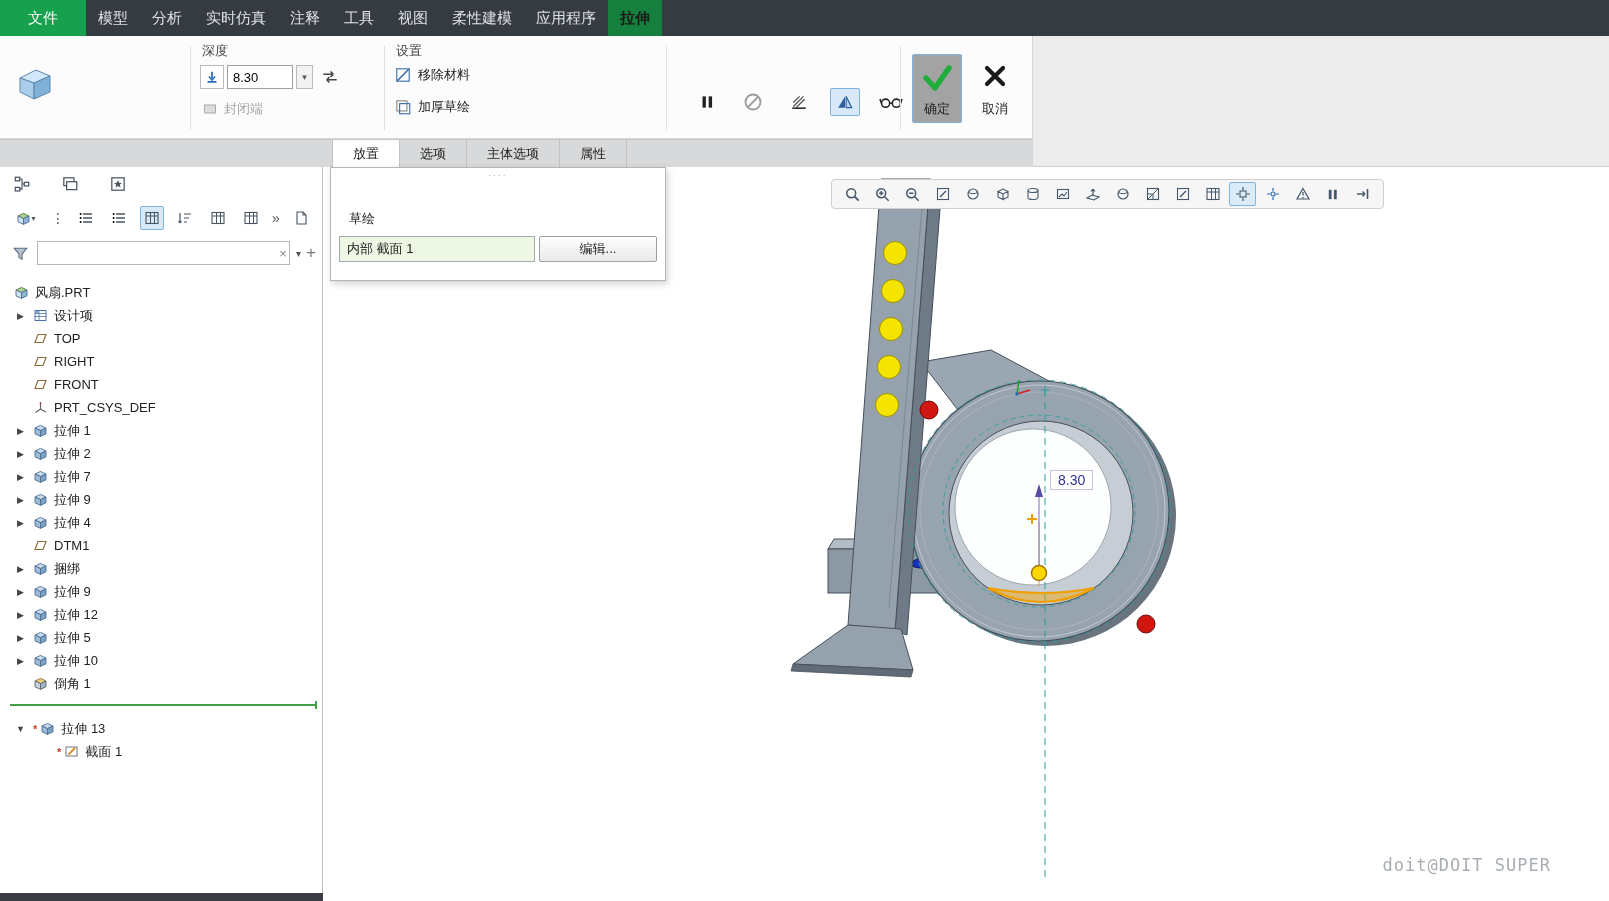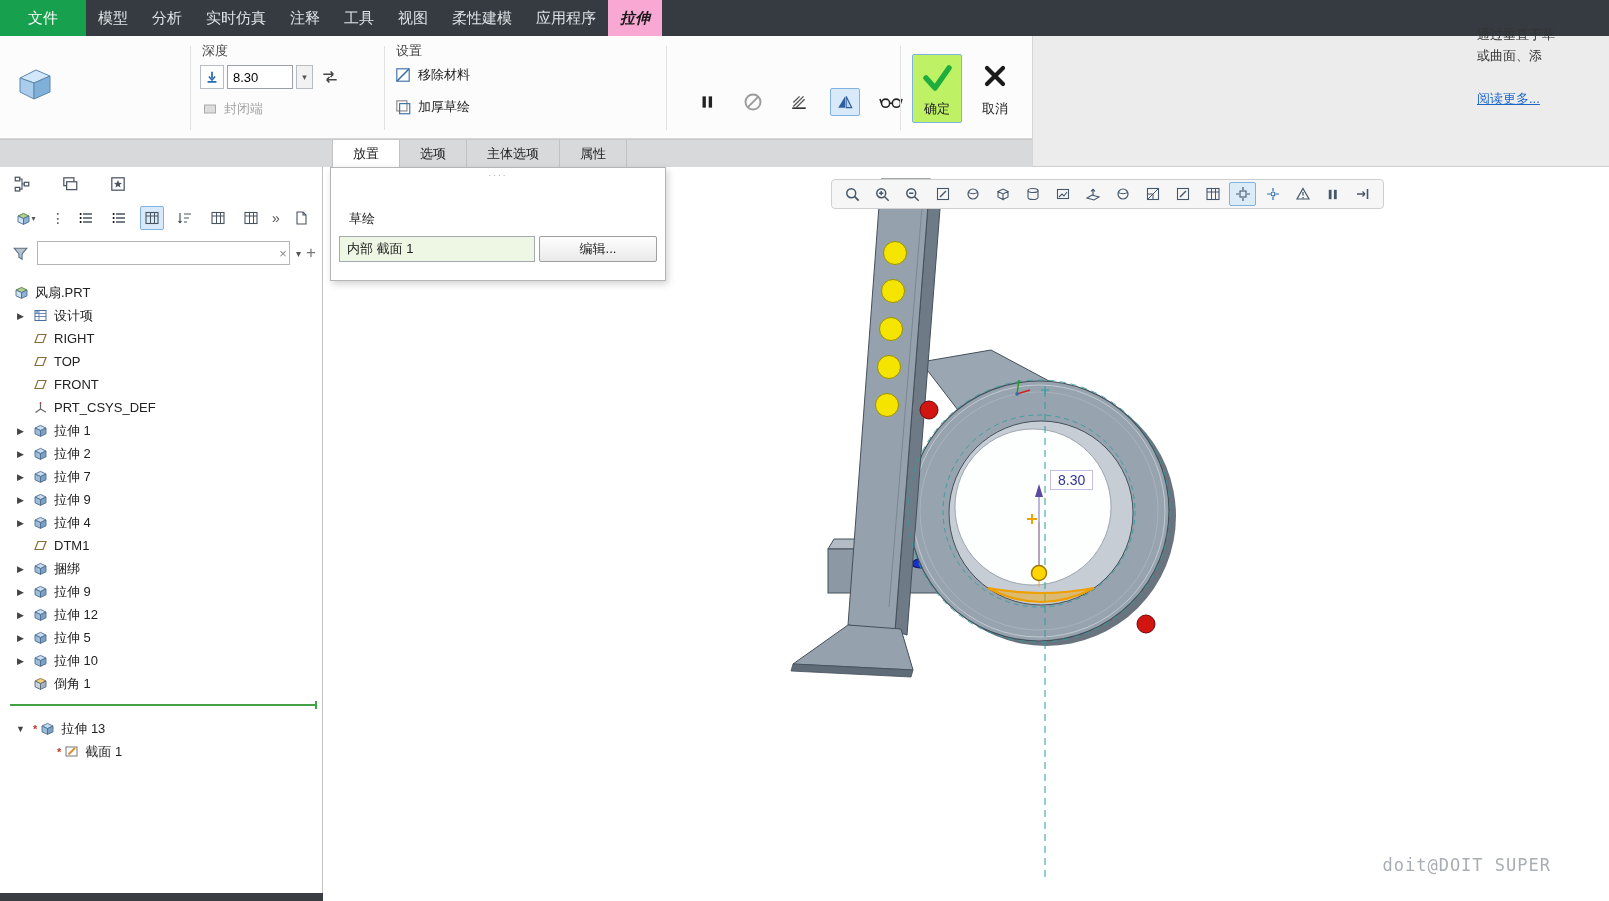--- a/index.html
+++ b/index.html
@@ -4,21 +4,21 @@
 <style>
   *{box-sizing:border-box;margin:0;padding:0}
   html,body{width:1609px;height:901px}
   body{font-family:"Liberation Sans","DejaVu Sans",sans-serif;font-size:13px;color:#222}
   #app{position:relative;width:1609px;height:901px;background:#fff;overflow:hidden}
 
   
   .menubar{position:absolute;left:0;top:0;width:1609px;height:36px;background:#363b41;display:flex;align-items:stretch;color:#dde2e6;font-size:15px}
   .menu-tab{display:flex;align-items:center;padding:0 12px;cursor:default;white-space:nowrap}
   .menu-tab.file{background:#17a14e;color:#fff;padding:0 28px}
-  .menu-tab.active{background:#f9a8d4;color:#1a1a1a;font-style:italic;font-weight:bold}
+  .menu-tab.active{background:#15803d;color:#1a1a1a;font-weight:bold}
 
   
   .ribbon{position:absolute;left:0;top:36px;width:1032px;height:103px;background:#fcfcfc;border-bottom:1px solid #d6d6d6}
   .ribbon-right{position:absolute;left:1032px;top:36px;width:577px;height:131px;background:#ececec;border-left:1px solid #d5d5d5;border-bottom:1px solid #cfcfcf}
   .group-title{position:absolute;top:6px;font-size:13px;color:#444}
   .vsep{position:absolute;top:10px;bottom:8px;width:1px;background:#e2e2e2}
   .big-feature{position:absolute;left:12px;top:26px}
   .type-group{position:absolute;left:84px;top:0;width:104px;height:103px}
   .type-btn{position:absolute;top:24px;width:46px;text-align:center;font-size:13px;cursor:pointer}
   .type-btn .ic{width:34px;height:34px;margin:0 auto 2px;display:flex;align-items:center;justify-content:center;border:1px solid transparent;border-radius:2px}
@@ -30,21 +30,21 @@
   .combo-arrow{width:17px;height:24px;border:1px solid #b6bcc2;background:#f2f2f2;display:flex;align-items:center;justify-content:center;font-size:9px;color:#555;cursor:pointer}
   .flip-btn{width:28px;height:26px;display:flex;align-items:center;justify-content:center;cursor:pointer}
   .closed-end{position:absolute;left:4px;top:64px;display:flex;align-items:center;gap:6px;color:#a2a2a2}
   .settings-group{position:absolute;left:392px;top:0;width:150px;height:103px}
   .chk-row{position:absolute;left:2px;display:flex;align-items:center;gap:6px;cursor:pointer}
   .mid-icons{position:absolute;left:692px;top:52px;display:flex;align-items:center;gap:16px}
   .mid-icons .mbtn{width:30px;height:28px;display:flex;align-items:center;justify-content:center;border:1px solid transparent;border-radius:2px;cursor:pointer}
   .mid-icons .mbtn.active{background:#d8eafa;border-color:#7fb2e0}
   .confirm-group{position:absolute;left:912px;top:18px;display:flex;gap:8px}
   .cbtn{width:50px;text-align:center;cursor:pointer;padding:4px 0;border:1px solid transparent;border-radius:2px}
-  .cbtn.ok{background:#bef264;border-color:#7fb2e0}
+  .cbtn.ok{background:#a3a3a3;border-color:#7fb2e0}
   .cbtn .lbl{font-size:13px;margin-top:2px}
   .help-panel{position:absolute;left:1477px;top:24px;width:132px;font-size:13px;color:#333;line-height:21px}
   .help-panel .more{color:#1b66c9;text-decoration:underline;cursor:pointer;display:inline-block;margin-top:22px}
 
   
   .dash-strip{position:absolute;left:0;top:139px;width:1032px;height:32px;background:#d7d9da;border-top:1px solid #c9c9c9}
   .dash-tabs{position:absolute;left:332px;top:0;height:28px;display:flex}
   .dash-tab{display:flex;align-items:center;padding:0 20px;font-size:13px;color:#222;border-right:1px solid #c2c2c2;cursor:pointer}
   .dash-tab:first-child{border-left:1px solid #c2c2c2}
   .dash-tab.active{background:#fff}
@@ -340,25 +340,20 @@
       <div class="cbtn">
         <svg width="30" height="36" viewBox="0 0 30 36">
             <path d="M7 9 23 25M23 9 7 25" stroke="#1a1a1a" stroke-width="4.2" stroke-linecap="round"></path>
           </svg>
         <div class="lbl">取消</div>
       </div>
     </div>
   </div>
 
   <div class="ribbon-right"></div>
-  <div class="help-panel">
-    <div>通过垂直于草</div>
-    <div>或曲面、添</div>
-    <span class="more">阅读更多...</span>
-  </div>
 
   <div class="dash-strip">
     <div class="dash-tabs">
       <div class="dash-tab active">放置</div>
       <div class="dash-tab">选项</div>
       <div class="dash-tab">主体选项</div>
       <div class="dash-tab">属性</div>
     </div>
   </div>
 
@@ -460,28 +455,28 @@
           <svg class="ticon" width="15" height="15" viewBox="0 0 15 15">
             <use href="#sym-t-grid"></use>
           </svg>
           <span class="tlabel">设计项</span>
         </div>
       <div class="trow">
           <span class="twisty"></span>
           <svg class="ticon" width="15" height="15" viewBox="0 0 15 15">
             <use href="#sym-t-plane"></use>
           </svg>
+          <span class="tlabel">TOP</span>
+        </div>
+      <div class="trow">
+          <span class="twisty"></span>
+          <svg class="ticon" width="15" height="15" viewBox="0 0 15 15">
+            <use href="#sym-t-plane"></use>
+          </svg>
           <span class="tlabel">RIGHT</span>
-        </div>
-      <div class="trow">
-          <span class="twisty"></span>
-          <svg class="ticon" width="15" height="15" viewBox="0 0 15 15">
-            <use href="#sym-t-plane"></use>
-          </svg>
-          <span class="tlabel">TOP</span>
         </div>
       <div class="trow">
           <span class="twisty"></span>
           <svg class="ticon" width="15" height="15" viewBox="0 0 15 15">
             <use href="#sym-t-plane"></use>
           </svg>
           <span class="tlabel">FRONT</span>
         </div>
       <div class="trow">
           <span class="twisty"></span>

